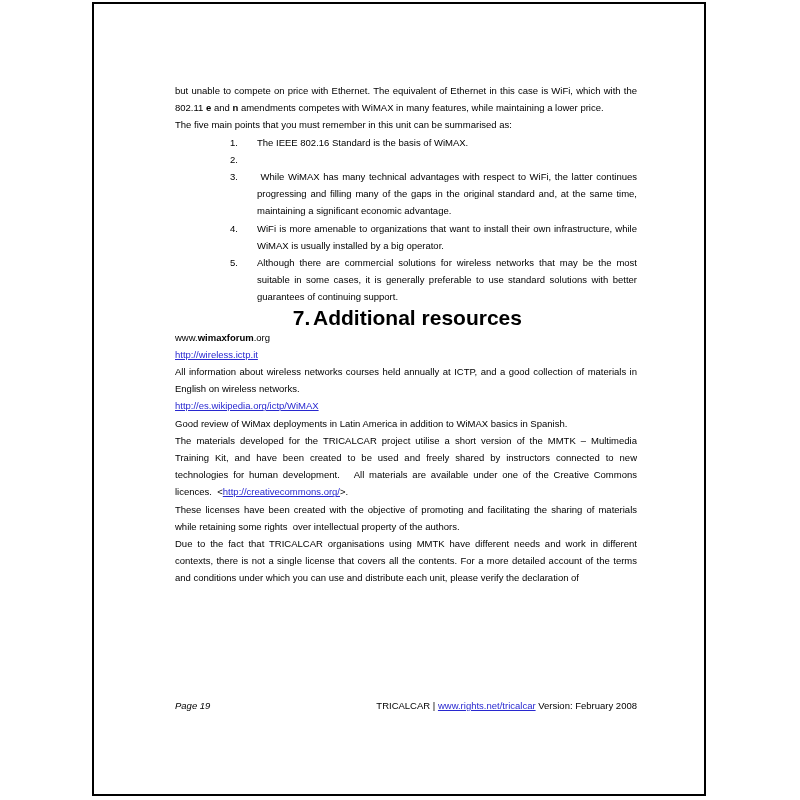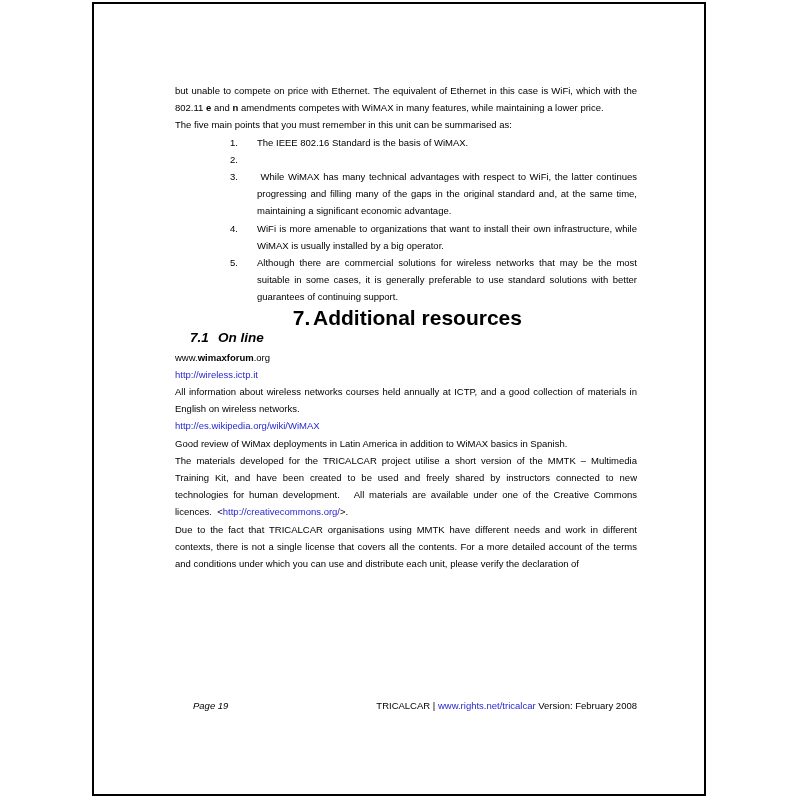--- a/index.html
+++ b/index.html
@@ -62,36 +62,37 @@
     font-style: italic;
     line-height: 18px;
     margin: 1px 0 2px 15px;
     text-align: left;
   }
   h3 .hnum { display: inline-block; width: 28px; }
   h2.h8 { margin: 3px 0 3px 0; }
 
   .link {
     color: #2828d0;
+    text-decoration: underline;
     cursor: pointer;
   }
 
   .footer {
     position: absolute;
     left: 175px;
     top: 699px;
     width: 462px;
     display: flex;
     font-size: 9.5px;
     line-height: 13px;
     text-align: left;
   }
   .pagenum {
     font-style: italic;
-    margin-left: 18px;
+    margin-left: 0;
   }
   .fline { margin-left: auto; }
 </style>
 </head>
 <body>
 
 <div class="page-border"></div>
 
 <div class="content">
 
@@ -116,33 +117,33 @@
       <span class="ltext">WiFi is more amenable to organizations that want to install their own infrastructure, while WiMAX is usually installed by a big operator.</span>
     </div>
     <div class="lrow">
       <span class="lnum">5.</span>
       <span class="ltext">Although there are commercial solutions for wireless networks that may be the most suitable in some cases, it is generally preferable to use standard solutions with better guarantees of continuing support.</span>
     </div>
   </div>
 
   <h2><span class="hnum">7.</span><span>Additional resources</span></h2>
 
-  <h3><span class="hnum">7.1</span><span>On line</span></h3>
 
   <p class="plain"><span>www.</span><b>wimaxforum</b><span>.org</span></p>
 
   <p class="plain"><span class="link">http://wireless.ictp.it</span></p>
   <p class="just">All information about wireless networks courses held annually at ICTP, and a good collection of materials in English on wireless networks.</p>
 
-  <p class="plain"><span class="link">http://es.wikipedia.org/wiki/WiMAX</span></p>
+  <p class="plain"><span class="link">http://es.wikipedia.org/ictp/WiMAX</span></p>
   <p class="plain">Good review of WiMax deployments in Latin America in addition to WiMAX basics in Spanish.</p>
 
 
   <p class="just"><span>The materials developed for the TRICALCAR project utilise a short version of the MMTK – Multimedia Training Kit, and have been created to be used and freely shared by instructors connected to new technologies for human development. &nbsp; All materials are available under one of the Creative Commons licences. &nbsp;&lt;</span><span class="link">http://creativecommons.org/</span><span>&gt;.</span></p>
 
+  <p class="just">These licenses have been created with the objective of promoting and facilitating the sharing of materials while retaining some rights &nbsp;over intellectual property of the authors.</p>
 
   <p class="just">Due to the fact that TRICALCAR organisations using MMTK have different needs and work in different contexts, there is not a single license that covers all the contents. For a more detailed account of the terms and conditions under which you can use and distribute each unit, please verify the declaration of</p>
 
 </div>
 
 <div class="footer">
   <span class="pagenum">Page 19</span>
   <span class="fline"><span>TRICALCAR | </span><span class="link">www.rights.net/tricalcar</span><span> Version: February 2008</span></span>
 </div>
 

